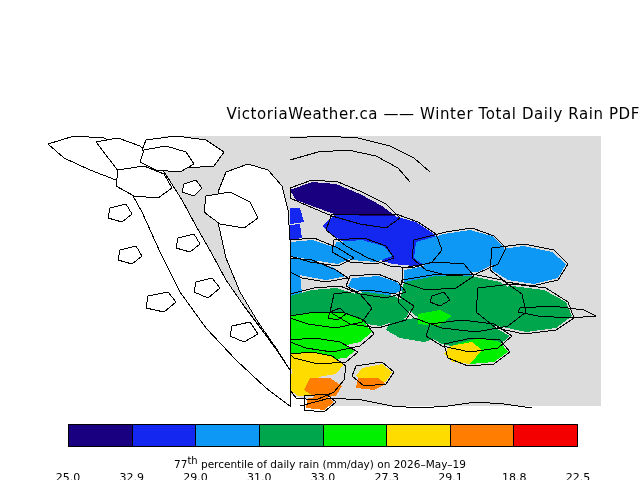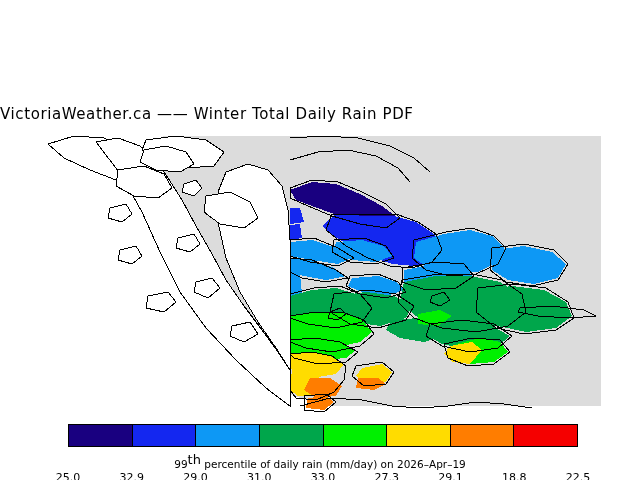--- a/index.html
+++ b/index.html
@@ -14,21 +14,21 @@
     overflow: hidden;
     font-family: "DejaVu Sans", sans-serif;
   }
 
   
   #chart-title {
     position: absolute;
     left: 0;
     top: 105px;
     width: 640px;
-    text-align: left;
+    text-align: right;
     font-family: "DejaVu Sans", sans-serif;
     font-size: 15px;
     letter-spacing: 0.6px;
     color: #000000;
     white-space: nowrap;
   }
 
   
   #map-panel {
     position: absolute;
@@ -95,21 +95,21 @@
     left: 0;
     top: 458px;
     width: 640px;
     text-align: center;
     font-family: "DejaVu Sans", sans-serif;
     font-size: 10.5px;
     color: #000000;
     white-space: nowrap;
   }
   #colorbar-caption sup {
-    font-size: 13px;
+    font-size: 10px;
     vertical-align: super;
     line-height: 0;
   }
 </style>
 </head>
 <body>
 
 <div id="chart-title">VictoriaWeather.ca —— Winter Total Daily Rain PDF</div>
 
 <div id="map-panel">
@@ -288,13 +288,13 @@
   <span class="cb-tick" style="left:63.75px">32.9</span>
   <span class="cb-tick" style="left:127.5px">29.0</span>
   <span class="cb-tick" style="left:191.25px">31.0</span>
   <span class="cb-tick" style="left:255px">33.0</span>
   <span class="cb-tick" style="left:318.75px">27.3</span>
   <span class="cb-tick" style="left:382.5px">29.1</span>
   <span class="cb-tick" style="left:446.25px">18.8</span>
   <span class="cb-tick" style="left:510px">22.5</span>
 </div>
 
-<div id="colorbar-caption"><span>99</span><sup>th</sup><span> percentile of daily rain (mm/day) on 2026–Apr–19</span></div>
+<div id="colorbar-caption"><span>77</span><sup>th</sup><span> percentile of daily rain (mm/day) on 2026–May–19</span></div>
 
 </body></html>

